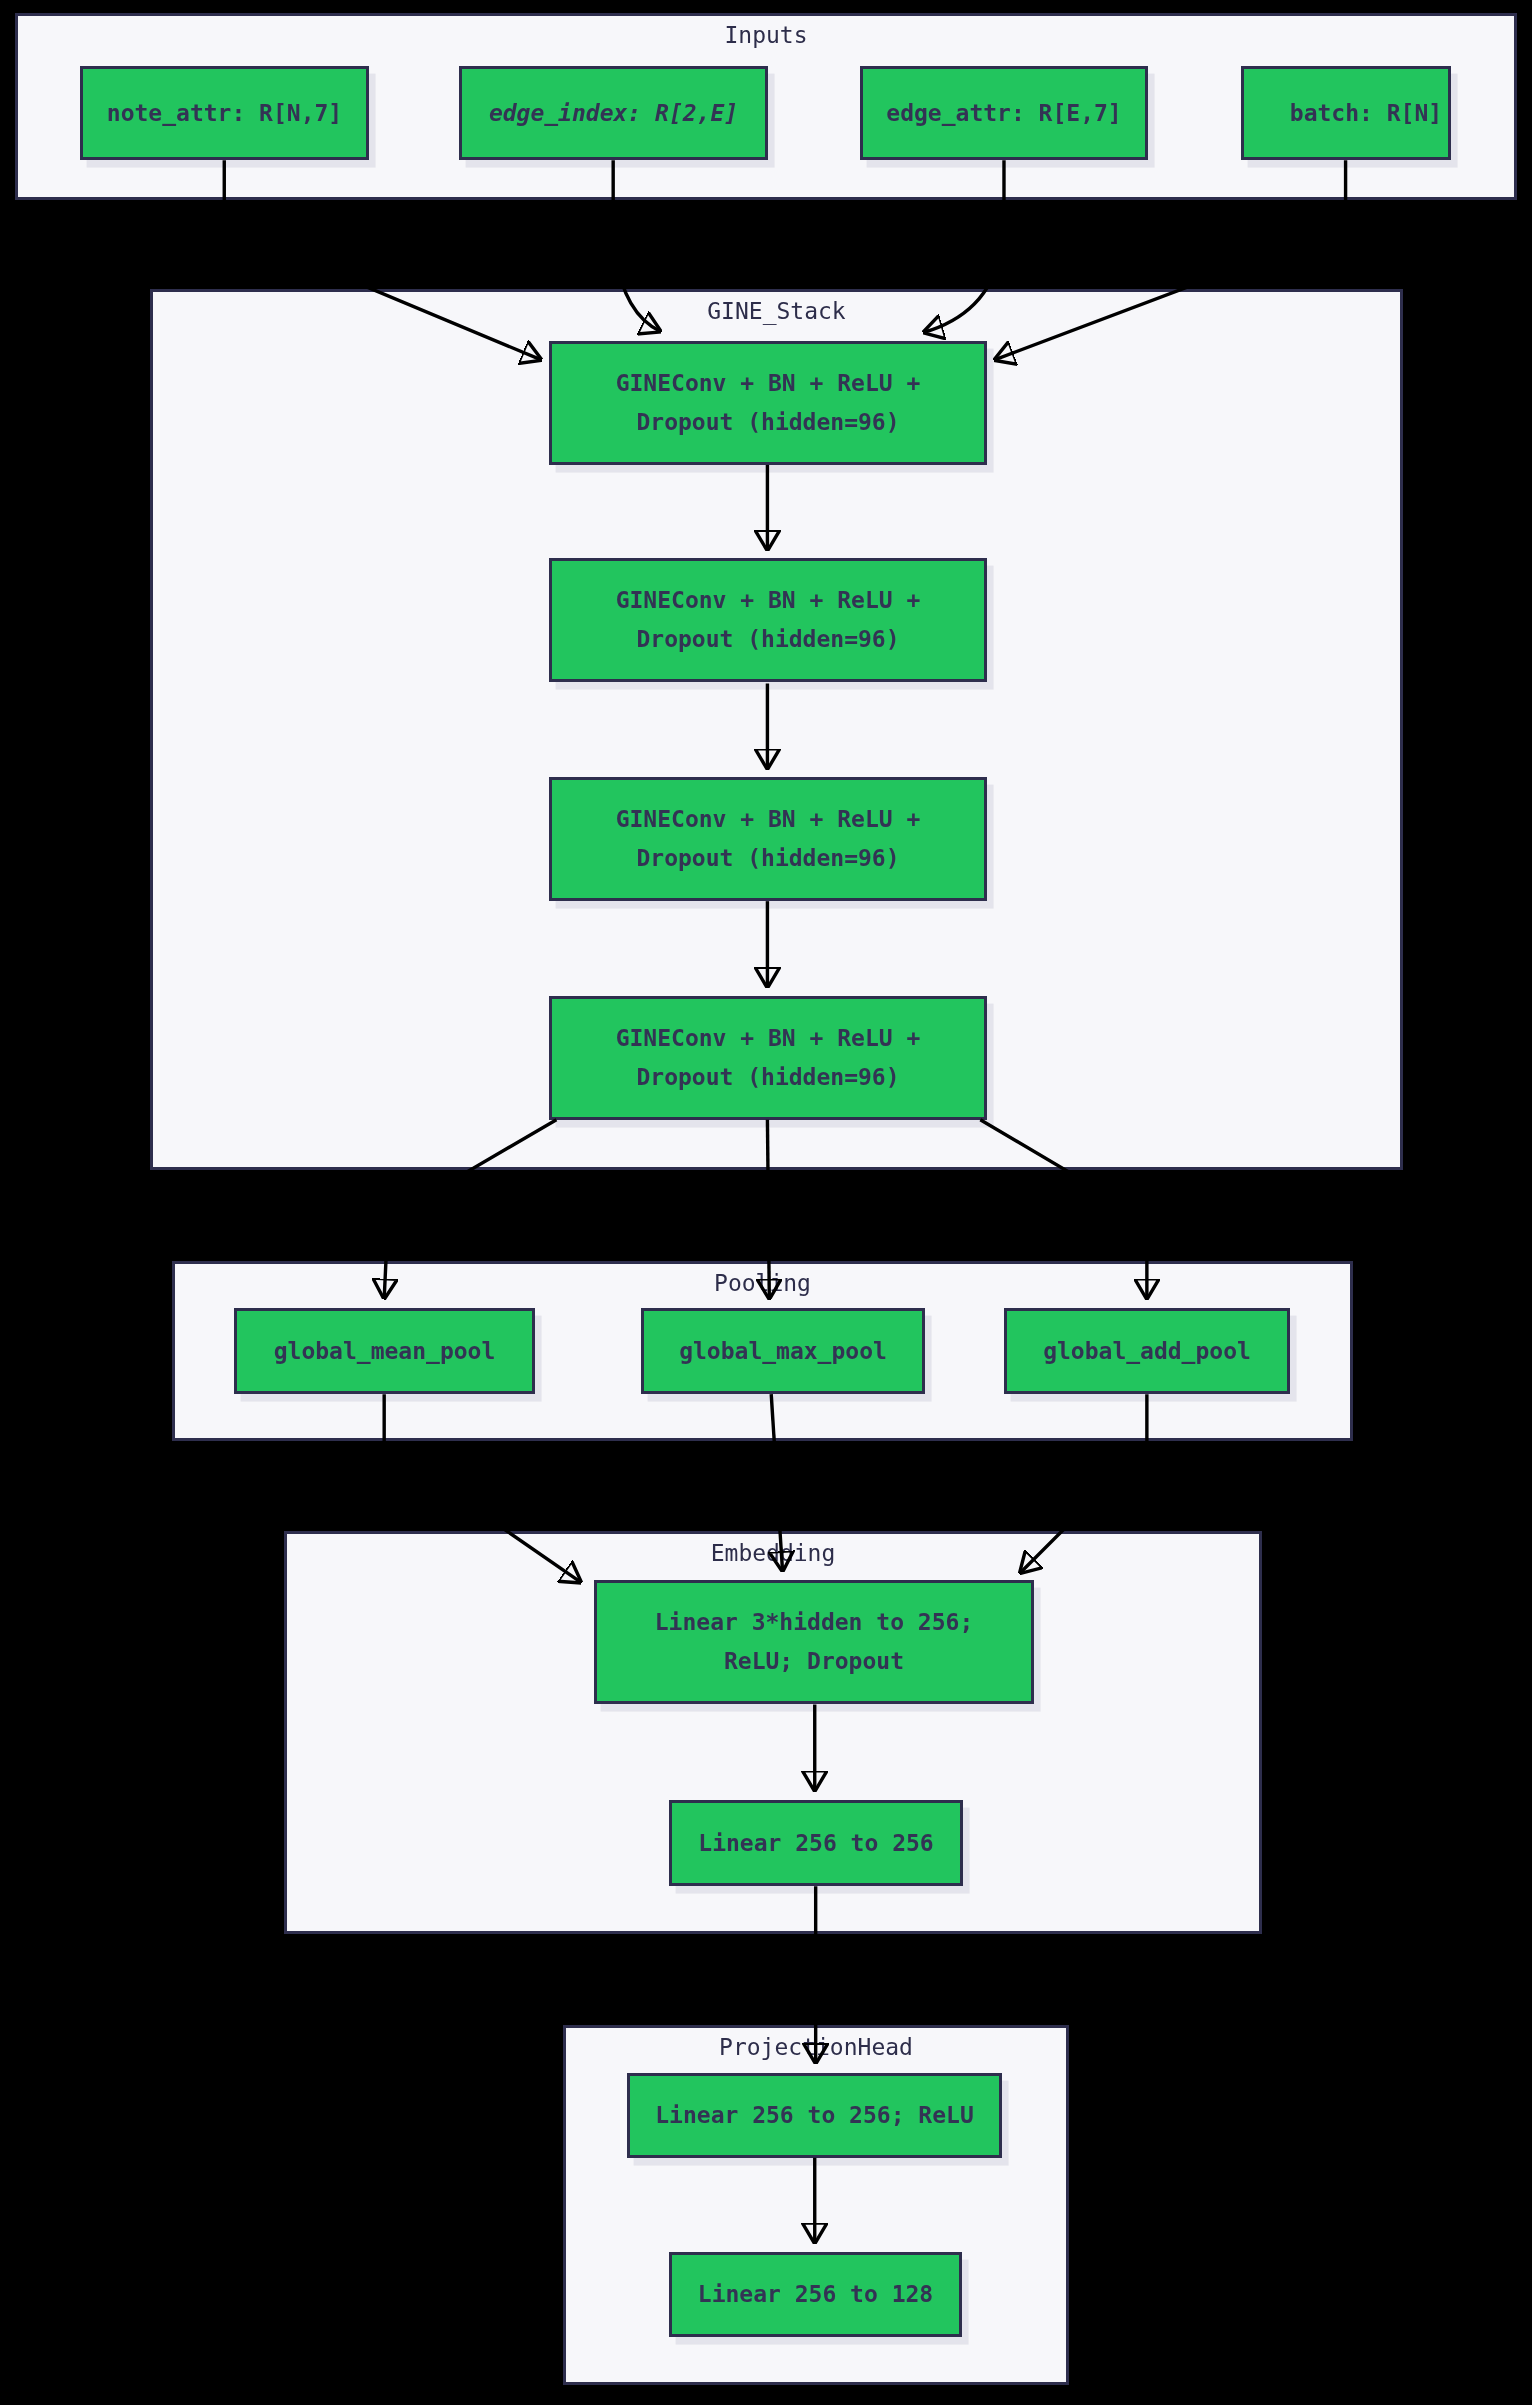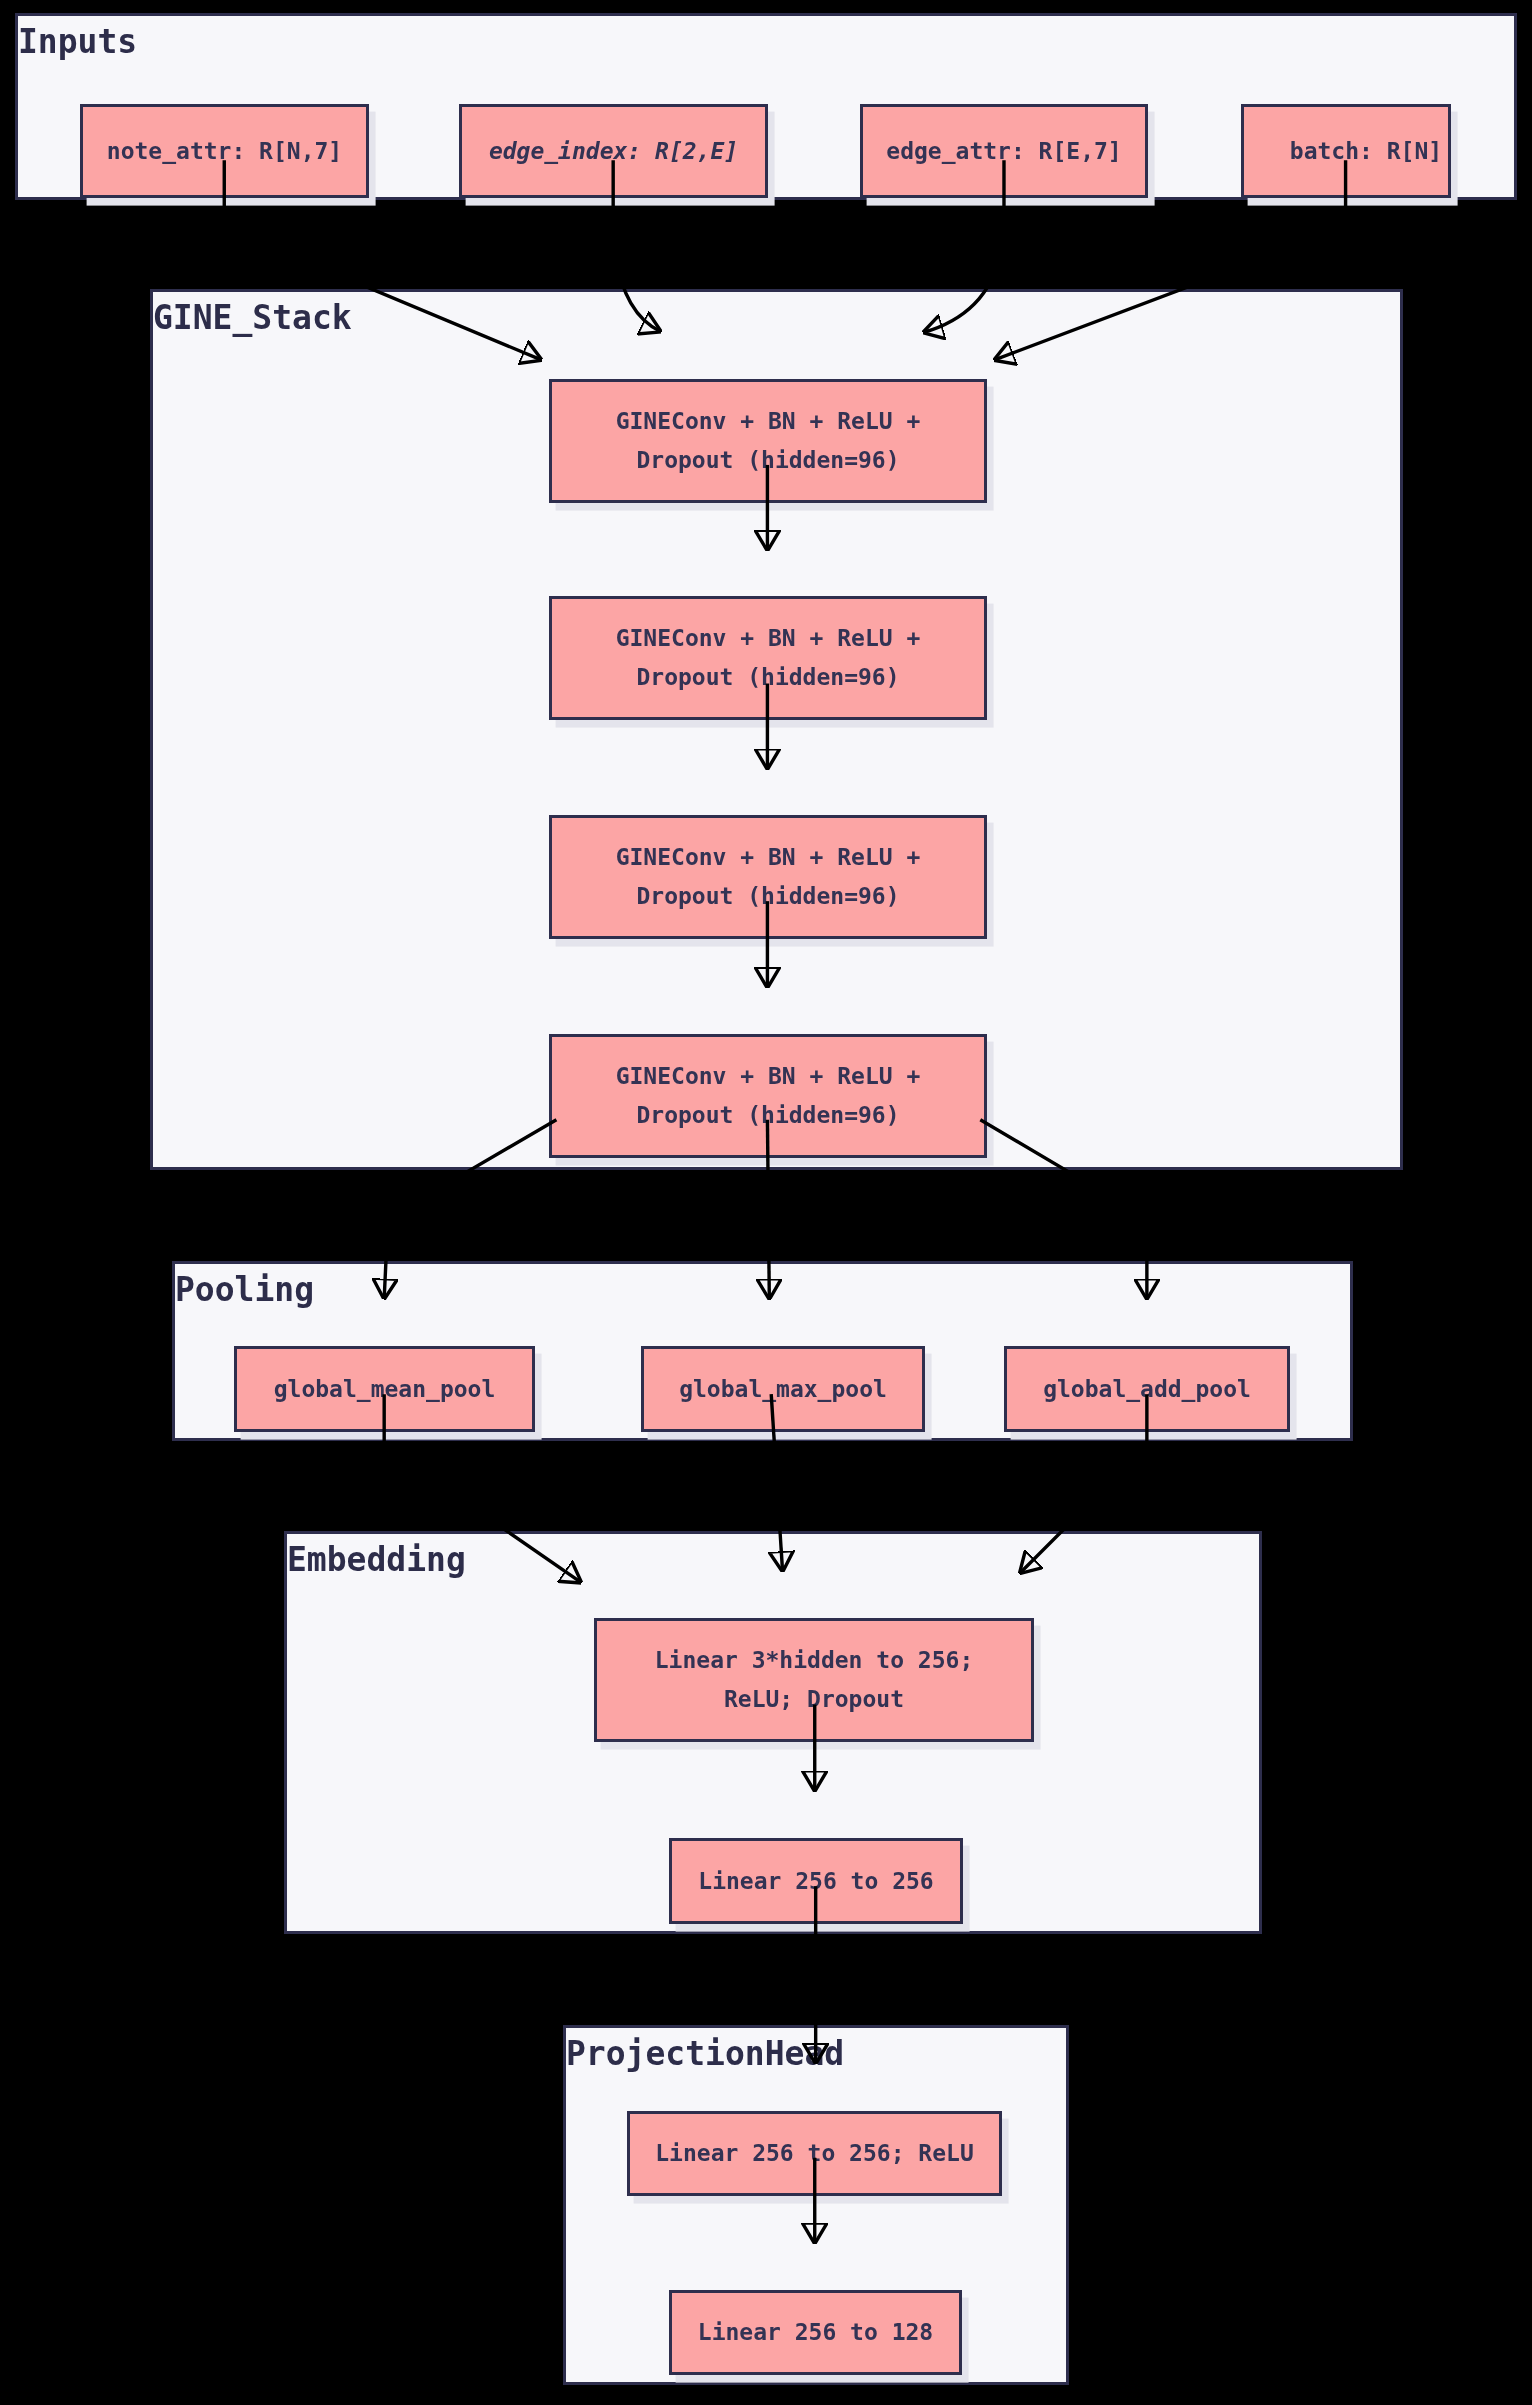--- a/index.html
+++ b/index.html
@@ -15,42 +15,41 @@
     position: absolute;
     box-sizing: border-box;
     background: #f7f7fa;
     border: 3.8px solid #2e2e4d;
   }
   .container-title {
     position: absolute;
     top: 5.7px;
     left: 0;
     width: 100%;
-    text-align: left;
-    font-size: 33px;
-    font-weight: 700;
+    text-align: center;
+    font-size: 23px;
+    font-weight: 400;
     color: #2d2d4a;
     letter-spacing: 0px;
   }
   .node {
     position: absolute;
     box-sizing: border-box;
-    background: #fca5a5;
+    background: #22c55e;
     border: 3.3px solid #2e2e4d;
     box-shadow: 6.6px 7.6px 0 #e4e4ec;
     display: flex;
     flex-direction: column;
     align-items: center;
     justify-content: center;
     text-align: center;
     color: #333354;
     font-size: 23px;
     font-weight: 600;
     line-height: 39px;
-    margin-top: 38px;
   }
   
   #c-inputs      { left: 15px;  top: 13.2px;   width: 1502px; height: 187px; }
   #c-gine-stack  { left: 150px; top: 289px;  width: 1253px; height: 881px; }
   #c-pooling     { left: 172px; top: 1261px; width: 1181px; height: 180px; }
   #c-embedding   { left: 284px; top: 1531px; width: 978px; height: 403px; }
   #c-projection  { left: 563px; top: 2025px; width: 506px;  height: 360px; }
   
   #n-note-attr   { left: 80px;   top: 66px;   width: 289px; height: 94px; }
   #n-edge-index  { left: 459px;  top: 66px;   width: 309px; height: 94px; font-style: italic; }

